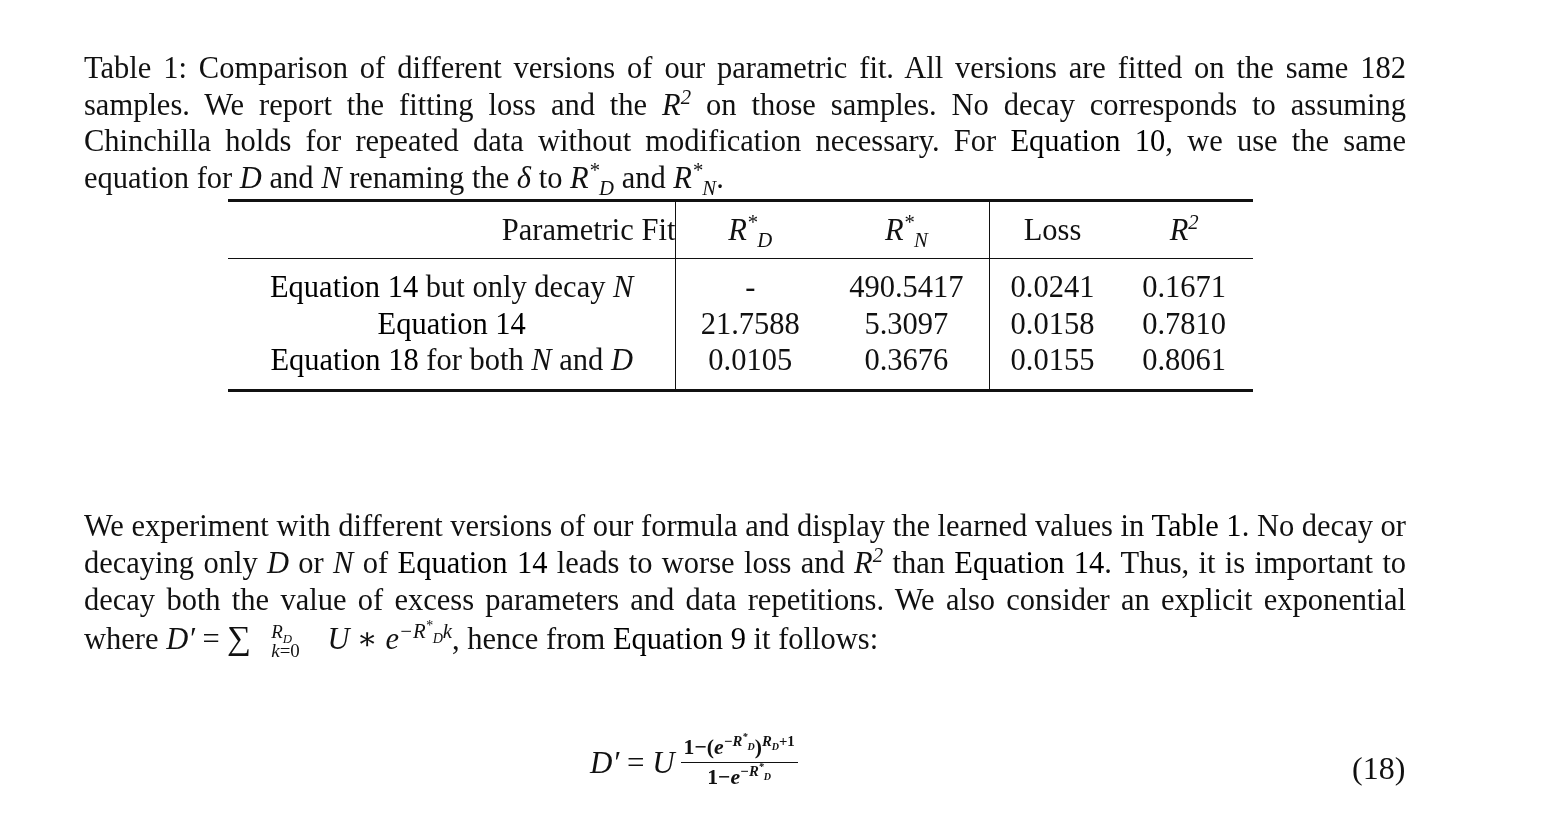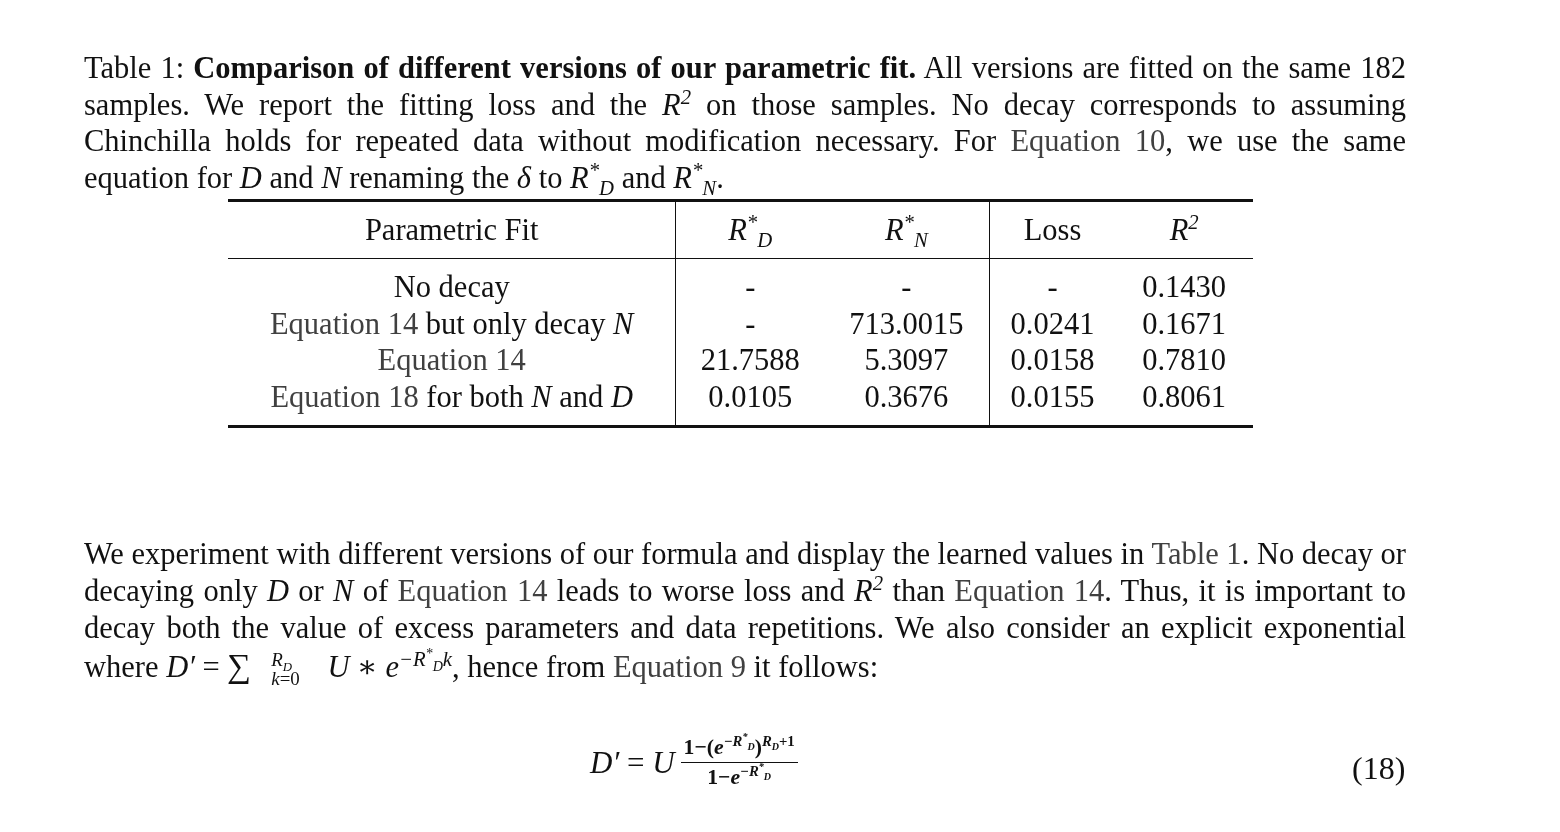--- a/index.html
+++ b/index.html
@@ -6,33 +6,33 @@
       margin: 0; padding: 0;
       background: #ffffff;
       width: 1560px; height: 832px;
       overflow: hidden;
     }
     body {
       font-family: "Liberation Serif", "DejaVu Serif", serif;
       color: #111111;
       position: relative;
     }
-    .link { color: #404040; }
+    .link { color: #000000; }
     i, .m { font-style: italic; }
     sup, sub { font-size: 0.68em; line-height: 0; }
     .caption {
       position: absolute;
       left: 84px; top: 50px;
       width: 1322px;
       font-size: 30.5px;
       line-height: 36.5px;
       text-align: justify;
       text-align-last: left;
     }
-    .caption b { font-weight: bold; margin-top: 12px; }
+    .caption b { font-weight: normal; margin-top: 12px; }
 
     .table-wrap {
       position: absolute;
       left: 228px; top: 199px;
       width: 1025px;
     }
     table {
       border-collapse: collapse;
       width: 1025px;
       font-size: 30.5px;
@@ -44,29 +44,29 @@
       padding: 0;
       text-align: center;
       font-weight: normal;
       white-space: nowrap;
     }
     thead th { height: 56px; }
     tbody td { height: 36.5px; line-height: 36.5px; }
     tbody tr:first-child td { padding-top: 10px; }
     tbody tr:last-child td { padding-bottom: 10px; }
     .vsep { border-right: 1.5px solid #111; }
-    .c0 { width: 448px; }
+    .c0 { width: 448px; text-align: right; }
     .c1 { width: 148px; }
     .c2 { width: 165px; }
     .c3 { width: 126px; text-align: center; }
     .c4 { width: 138px; }
 
     .body-para {
       position: absolute;
-      left: 84px; top: 536px;
+      left: 84px; top: 508px;
       width: 1322px;
       font-size: 30.5px;
       line-height: 37px;
       text-align: justify;
       text-align-last: left;
     }
     .sum { font-style: normal; font-size: 1.1em; }
     .limits { display: inline-block; vertical-align: middle; font-size: 0.62em; line-height: 1; text-align: left; margin: 0 20px; }
     .limits span { display: block; }
 
@@ -112,30 +112,23 @@
       <tr class="top-rule mid-rule">
         <th class="c0 vsep">Parametric Fit</th>
         <th class="c1"><i><span>R</span><sup>*</sup><sub>D</sub></i></th>
         <th class="c2 vsep"><i><span>R</span><sup>*</sup><sub>N</sub></i></th>
         <th class="c3">Loss</th>
         <th class="c4"><i><span>R</span><sup>2</sup></i></th>
       </tr>
     </thead>
     <tbody class="bot-rule">
       <tr>
-        <td class="vsep"><span>No decay</span></td>
-        <td>-</td>
-        <td class="vsep">-</td>
-        <td>-</td>
-        <td>0.1430</td>
-      </tr>
-      <tr>
         <td class="vsep"><span class="link">Equation 14</span><span> but only decay </span><i>N</i></td>
         <td>-</td>
-        <td class="vsep">713.0015</td>
+        <td class="vsep">490.5417</td>
         <td>0.0241</td>
         <td>0.1671</td>
       </tr>
       <tr>
         <td class="vsep"><span class="link">Equation 14</span></td>
         <td>21.7588</td>
         <td class="vsep">5.3097</td>
         <td>0.0158</td>
         <td>0.7810</td>
       </tr>

